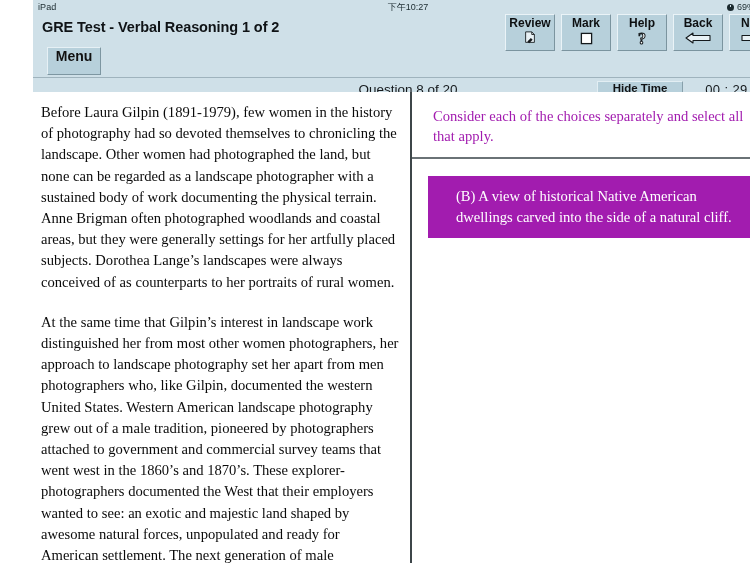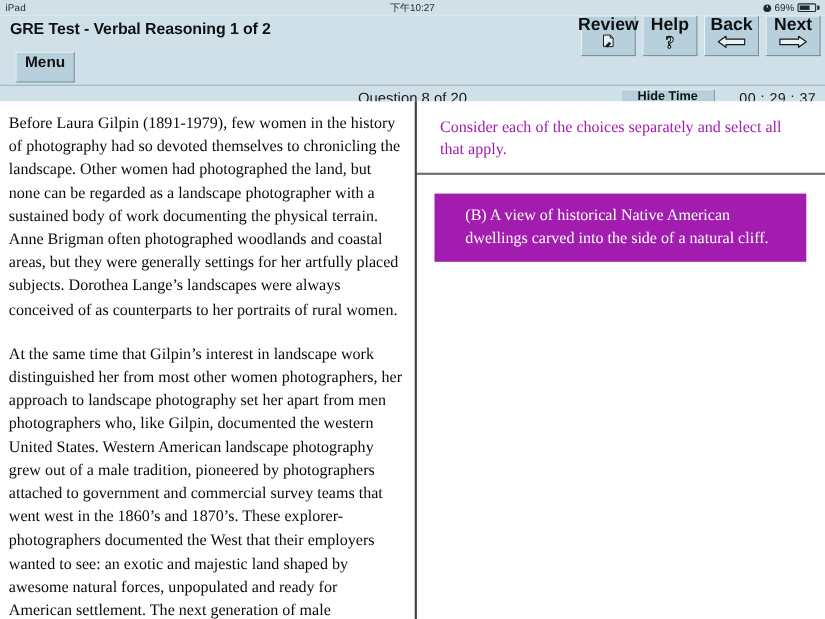--- a/index.html
+++ b/index.html
@@ -2,21 +2,21 @@
 <html><head>
 <meta charset="utf-8">
 <style>
   * { box-sizing: border-box; margin: 0; padding: 0; }
   html, body {
     width: 750px; height: 563px;
     background: #ffffff;
     font-family: "Liberation Sans", sans-serif;
     overflow: hidden;
   }
-  #app { position: relative; width: 620px; height: 563px; background: #ffffff; }
+  #app { position: relative; width: 620px; height: 563px; background: #ffffff; margin-left: 33px; }
 
   
   .statusbar {
     position: absolute; left: 0; top: 0; width: 750px; height: 14px;
     background: #cfe0e8;
     display: flex; align-items: center;
     font-size: 9px; color: #1b2a2f;
   }
   .sb-left  { position: absolute; left: 5px; letter-spacing: 0.1px; }
   .sb-center{ position: absolute; left: 0; width: 750px; text-align: center; }
@@ -76,21 +76,21 @@
   .tb-btn {
     width: 50px; height: 37px;
     background: #b7d0db;
     border-top: 1px solid #eaf3f7;
     border-left: 1px solid #eaf3f7;
     border-right: 1px solid #7b949f;
     border-bottom: 1px solid #7b949f;
     display: flex; flex-direction: column; align-items: center; justify-content: flex-start;
     padding-top: 2px; cursor: pointer;
   }
-  .tb-label { font-size: 16px; font-weight: bold; color: #0d0f11; line-height: 12px; }
+  .tb-label { font-size: 12px; font-weight: bold; color: #0d0f11; line-height: 12px; }
   .tb-icon { height: 18px; display: flex; align-items: center; justify-content: center; }
 
   
   .qbar {
     position: absolute; left: 0; top: 64px; width: 750px; height: 28px;
     background: #cfe0e8;
   }
   .q-counter {
     position: absolute; left: 0; top: 4px; width: 750px; text-align: center;
     font-size: 13.5px; color: #15191c;
@@ -196,20 +196,28 @@
         <span class="tb-label">Review</span>
         <span class="tb-icon">
           <svg width="14" height="14" viewBox="0 0 16 16">
             <path d="M3 1 h7 l3 3 v9 h-10 z" fill="#e8f1f5" stroke="#14191c" stroke-width="1"></path>
             <path d="M10 1 v3 h3" fill="none" stroke="#14191c" stroke-width="1"></path>
             <path d="M5 12 l4 -4 l2 2 l-4 4 z" fill="#14191c"></path>
           </svg>
         </span>
       </div>
 
+      <div class="tb-btn">
+        <span class="tb-label">Mark</span>
+        <span class="tb-icon">
+          <svg width="13" height="13" viewBox="0 0 14 14">
+            <rect x="1.5" y="1.5" width="11" height="11" fill="#ffffff" stroke="#14191c" stroke-width="1.4"></rect>
+          </svg>
+        </span>
+      </div>
 
       <div class="tb-btn">
         <span class="tb-label">Help</span>
         <span class="tb-icon">
           <svg width="14" height="16" viewBox="0 0 14 16">
             <text x="7" y="14" font-family="Liberation Serif, serif" font-size="16" font-weight="bold" fill="#ffffff" stroke="#14191c" stroke-width="1" text-anchor="middle">?</text>
           </svg>
         </span>
       </div>
 

